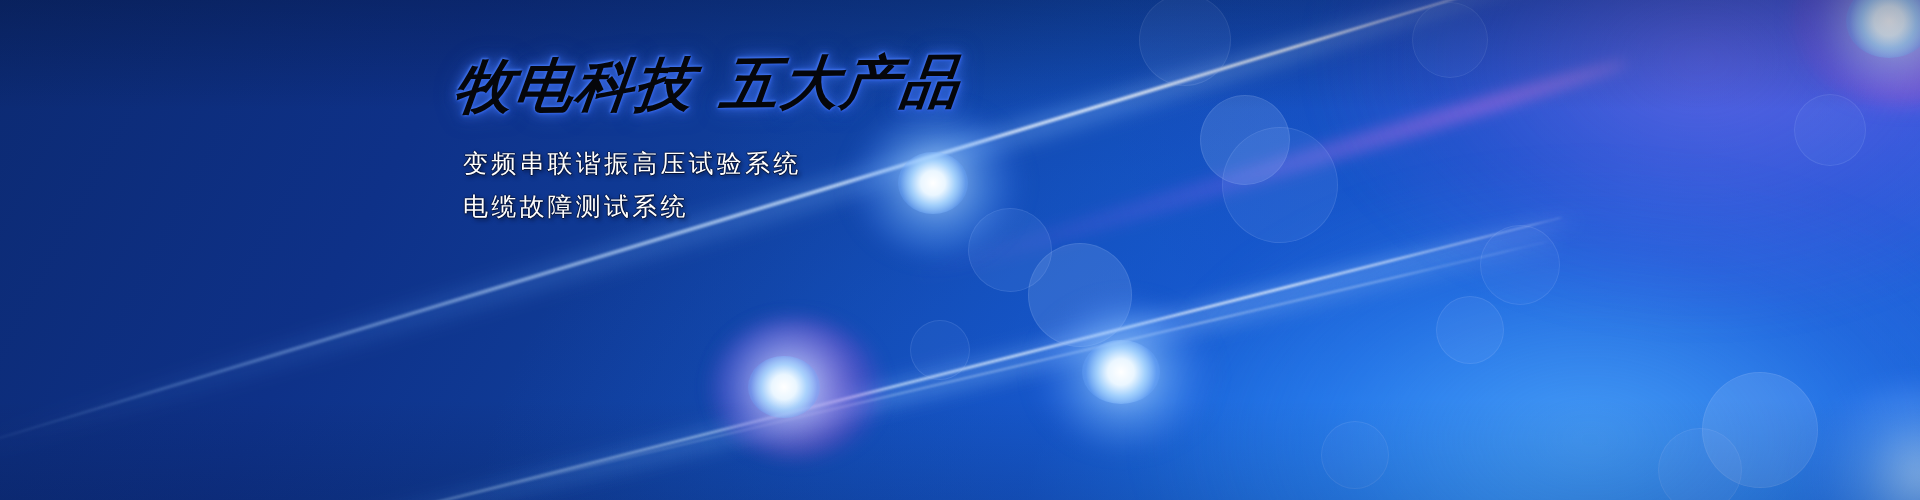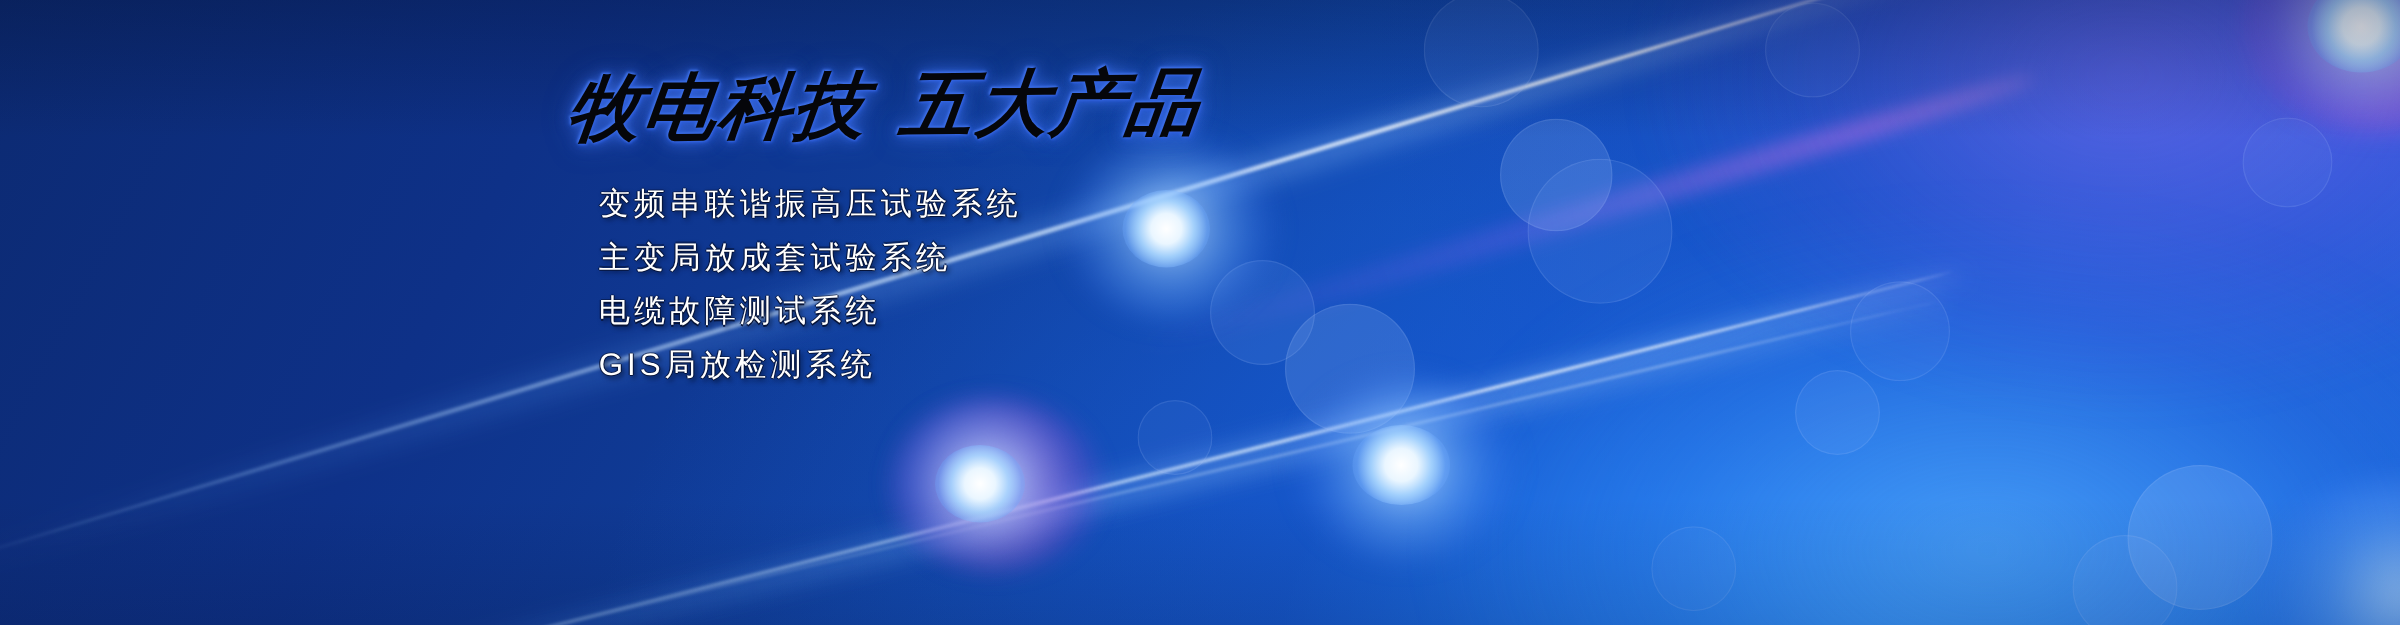--- a/index.html
+++ b/index.html
@@ -109,21 +109,21 @@
       -1px -1px 2px #4a7cf0,
        1px  1px 2px #2b58d8,
        0 0 12px rgba(70,120,240,0.85),
        0 0 22px rgba(60,110,235,0.55);
     transform: skewX(-7deg) rotate(-0.6deg);
   }
   .title .gap { display: inline-block; width: 26px; }
 
   .product-list {
     position: absolute;
-    left: 24px;
+    left: 8px;
     top: 142px;
     margin: 0;
     padding: 0;
     list-style: none;
   }
   .product-item {
     font-size: 25px;
     line-height: 43px;
     color: #ffffff;
     letter-spacing: 3.2px;
@@ -201,19 +201,17 @@
   <div class="vignette"></div>
 
   <div class="content">
 
     <div class="title">
       <span>牧电科技</span><span class="gap"></span><span>五大产品</span>
     </div>
 
     <ul class="product-list">
       <li class="product-item">变频串联谐振高压试验系统</li>
-      <li class="product-item">主变局放成套试验系统</li>
       <li class="product-item">电缆故障测试系统</li>
-      <li class="product-item">GIS局放检测系统</li>
     </ul>
 
   </div>
 </div>
 
 </body></html>

